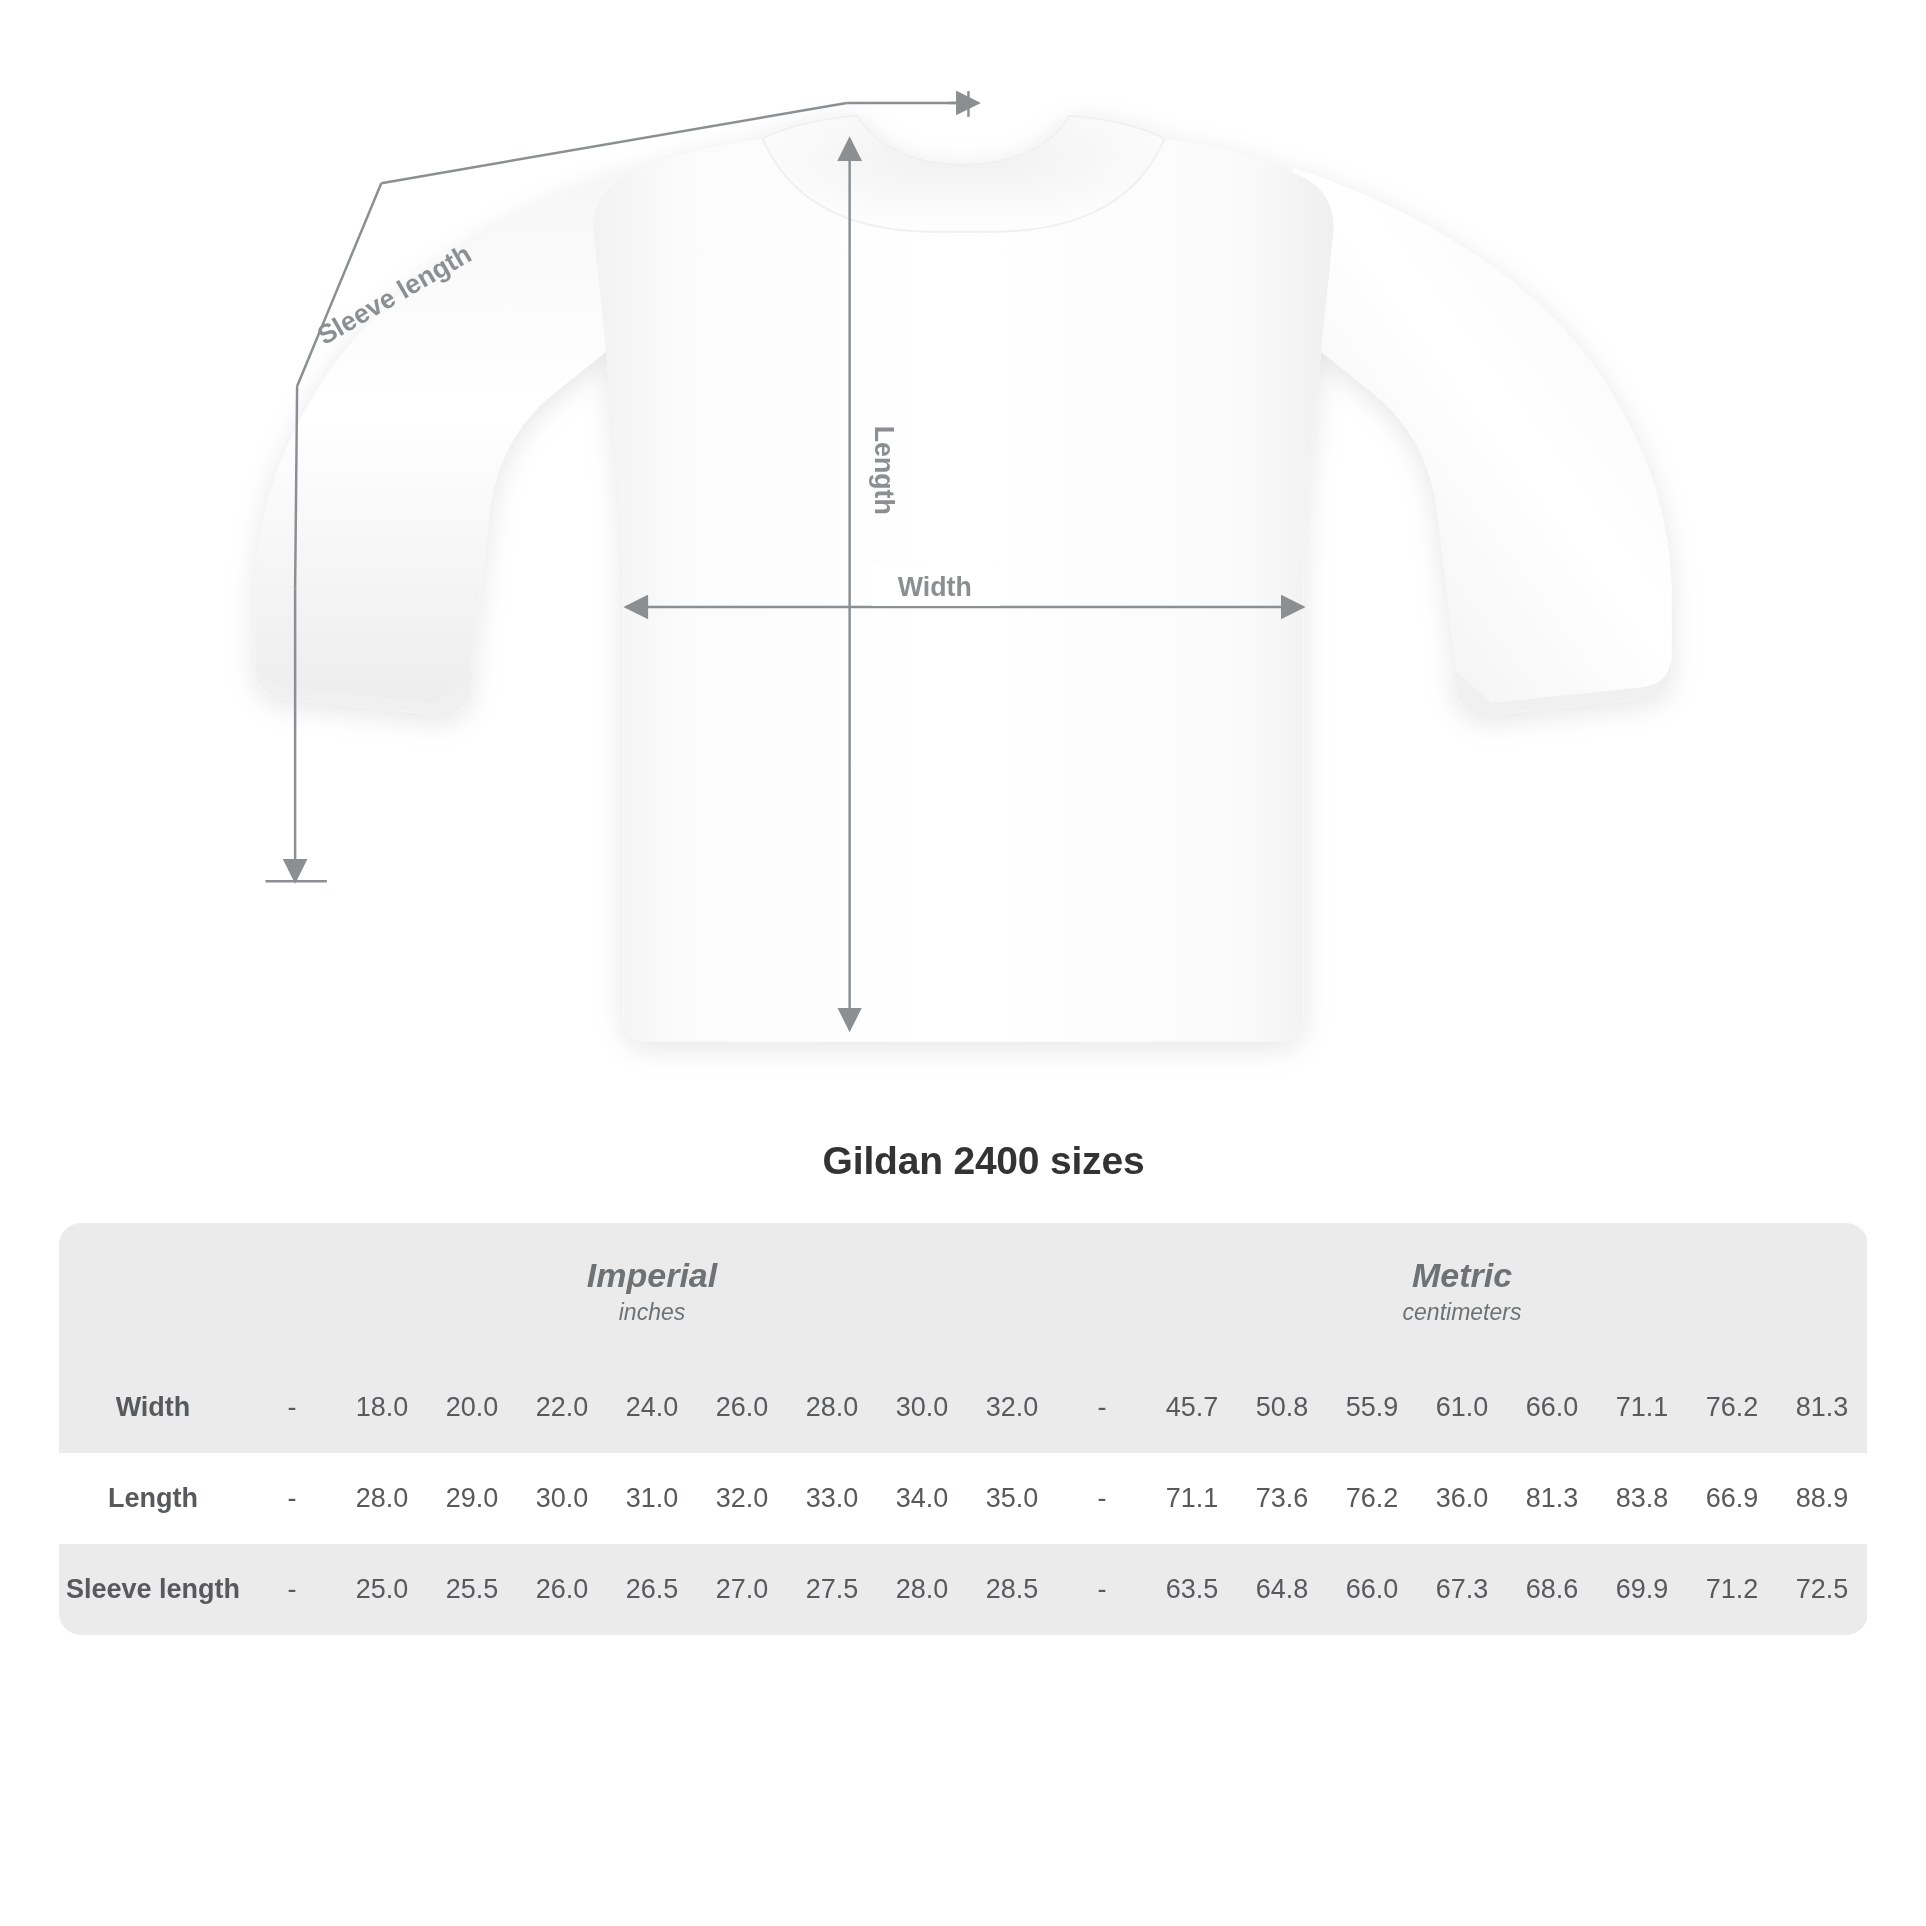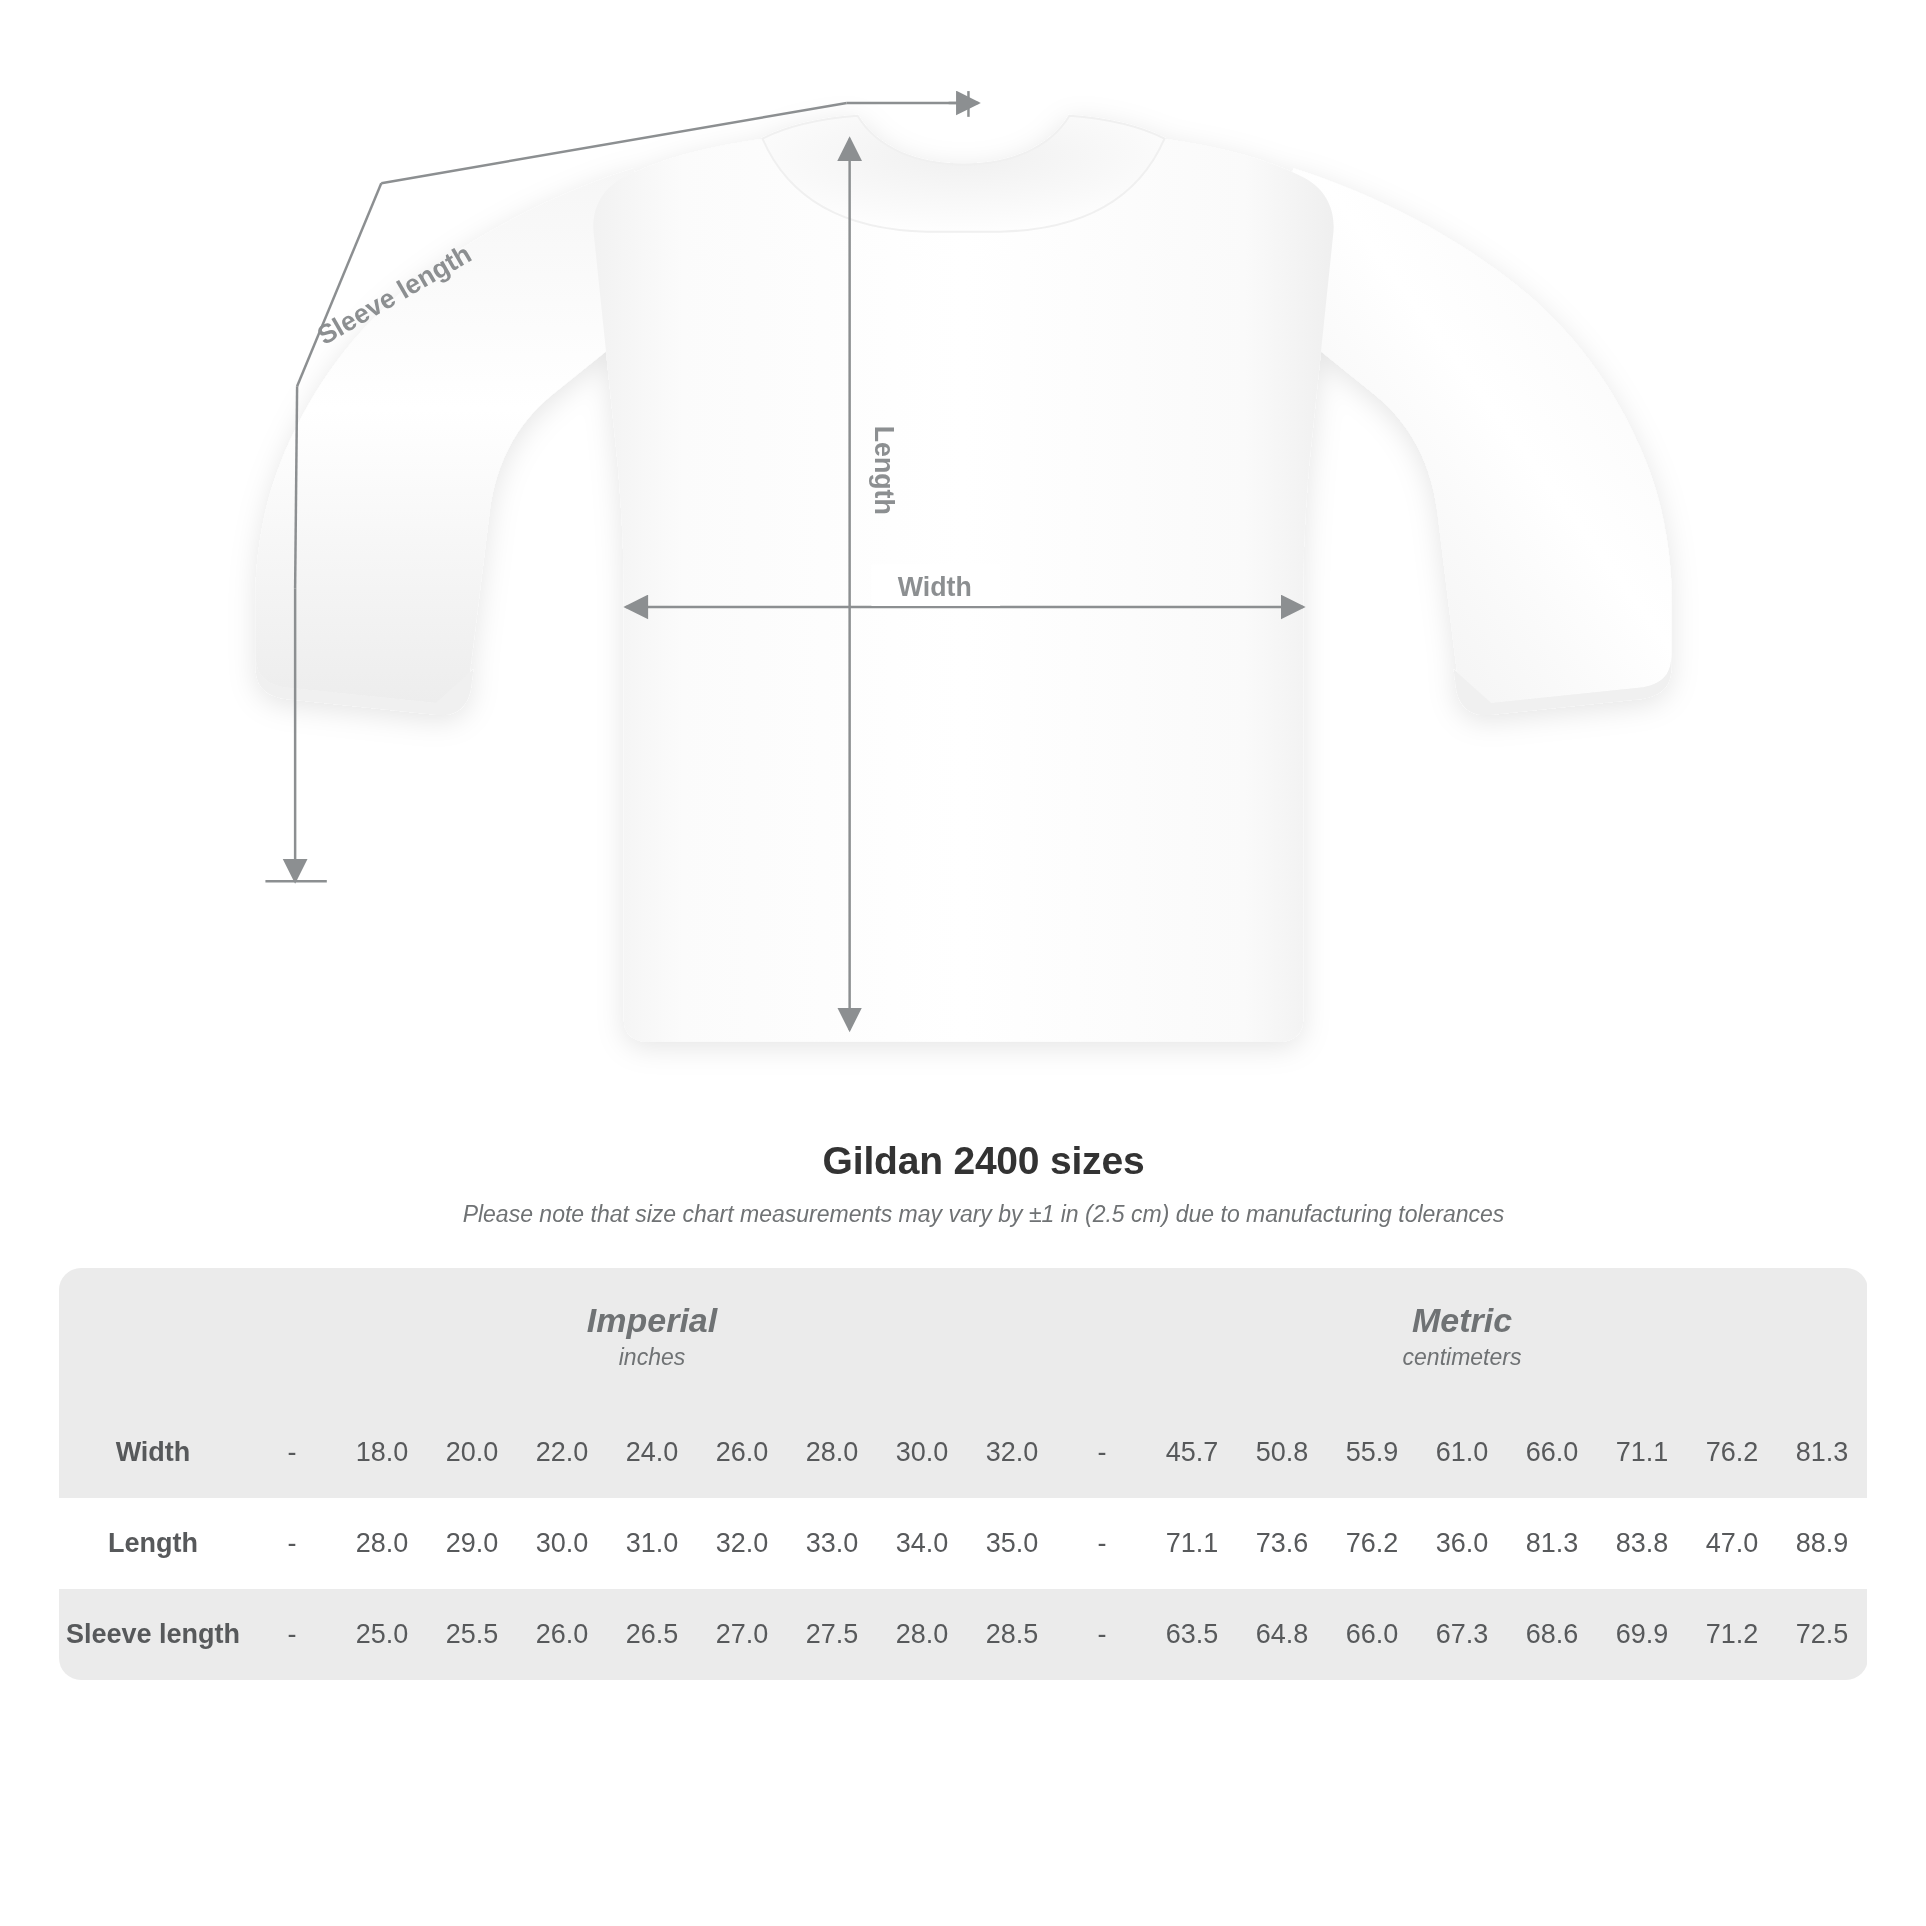--- a/index.html
+++ b/index.html
@@ -234,21 +234,20 @@
     </g>
     <g>
       <rect x="880" y="570" width="130" height="42" fill="#ffffff"></rect>
       <text x="944" y="602" text-anchor="middle" font-family="Liberation Sans, sans-serif" font-size="27" font-weight="bold" fill="#8c8f91">Width</text>
     </g>
   </svg>
 </div>
 
 <div class="title-block">
   <div class="chart-title">Gildan 2400 sizes</div>
-  <div class="chart-note">Please note that size chart measurements may vary by ±1 in (2.5 cm) due to manufacturing tolerances</div>
 </div>
 
 <div class="table-wrap">
   <table class="size-table">
     <colgroup>
       <col class="label-col">
       <col span="9">
       <col span="9">
     </colgroup>
     <tbody>
@@ -298,21 +297,21 @@
         <td>33.0</td>
         <td>34.0</td>
         <td>35.0</td>
         <td>-</td>
         <td>71.1</td>
         <td>73.6</td>
         <td>76.2</td>
         <td>36.0</td>
         <td>81.3</td>
         <td>83.8</td>
-        <td>47.0</td>
+        <td>66.9</td>
         <td>88.9</td>
       </tr>
 
       <tr class="shade">
         <td class="row-head">Sleeve length</td>
         <td>-</td>
         <td>25.0</td>
         <td>25.5</td>
         <td>26.0</td>
         <td>26.5</td>

